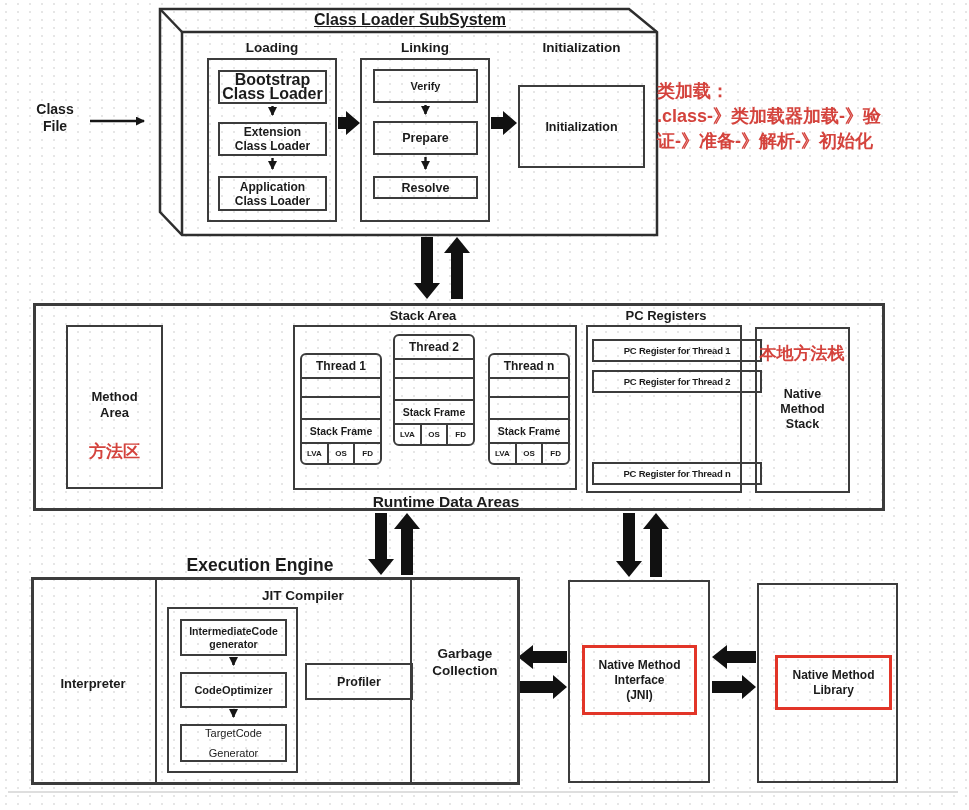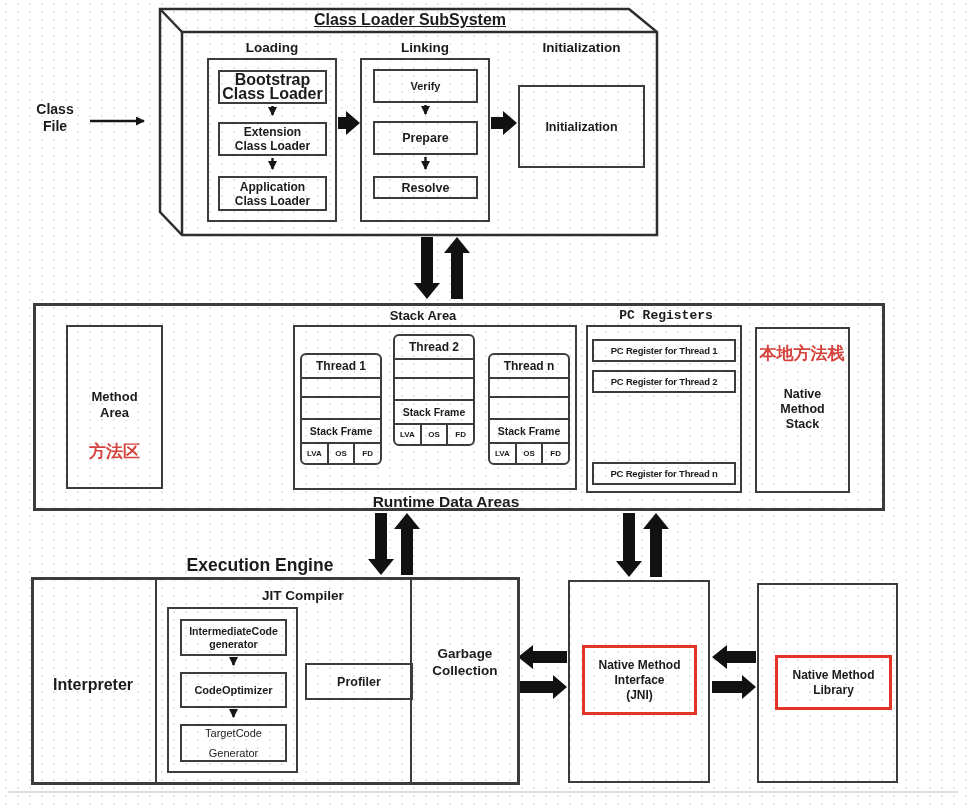--- a/index.html
+++ b/index.html
@@ -24,21 +24,21 @@
   
   .thread { position:absolute; width:82px; height:112px; border:2px solid #3c3c3c; border-radius:6px; background:transparent; }
   .t-head { height:24px; border-bottom:2px solid #3c3c3c; display:flex; align-items:center; justify-content:center; font-weight:bold; font-size:12px; }
   .t-r1 { height:19px; border-bottom:2px solid #3c3c3c; }
   .t-r2 { height:22px; border-bottom:2px solid #3c3c3c; }
   .t-frame { height:24px; border-bottom:2px solid #3c3c3c; display:flex; align-items:center; justify-content:center; font-weight:bold; font-size:10.5px; }
   .t-cells { display:flex; height:19px; font-size:8px; font-weight:bold; }
   .t-cells span { display:flex; align-items:center; justify-content:center; flex:1; }
   .t-cells span + span { border-left:2px solid #3c3c3c; }
 
-  .pc-item { position:absolute; left:592px; width:144px; height:23px; border:2px solid #3c3c3c;
+  .pc-item { position:absolute; left:592px; width:170px; height:23px; border:2px solid #3c3c3c;
              display:flex; align-items:center; justify-content:center;
              font-size:9.5px; font-weight:bold; letter-spacing:-0.2px; white-space:nowrap; }
   .redbox { position:absolute; border:3px solid #e23528; display:flex; flex-direction:column; align-items:center; justify-content:center; text-align:center; font-weight:bold; font-size:12px; line-height:15px; }
 </style>
 </head>
 <body>
 
 <div class="stage">
 
   <svg class="overlay" width="969" height="810" viewBox="0 0 969 810">
@@ -112,20 +112,25 @@
     <span>Class Loader</span>
   </div>
 
   <div class="box" style="left:360px; top:58px; width:130px; height:164px;"></div>
   <div class="box ctr" style="left:373px; top:69px; width:105px; height:34px; font-size:11px; font-weight:bold;">Verify</div>
   <div class="box ctr" style="left:373px; top:121px; width:105px; height:34px; font-size:12.5px; font-weight:bold;">Prepare</div>
   <div class="box ctr" style="left:373px; top:176px; width:105px; height:23px; font-size:12.5px; font-weight:bold;">Resolve</div>
 
   <div class="box ctr" style="left:518px; top:85px; width:127px; height:83px; font-size:12.5px; font-weight:bold;">Initialization</div>
 
+  <div class="abs red" style="left:657px; top:79px; width:312px; font-size:18px; line-height:25px;">
+    <span style="display:block">类加载：</span>
+    <span style="display:block">.class-》类加载器加载-》验</span>
+    <span style="display:block">证-》准备-》解析-》初始化</span>
+  </div>
 
   <div class="box thick" style="left:33px; top:303px; width:852px; height:208px;"></div>
   <div class="lbl" style="left:346px; top:493px; width:200px; font-size:15.5px;">Runtime Data Areas</div>
 
   <div class="box" style="left:66px; top:325px; width:97px; height:164px;">
     <div class="abs" style="left:0; top:62px; width:100%; text-align:center; font-weight:bold; font-size:13px; line-height:16px;">
       <span style="display:block">Method</span>
       <span style="display:block">Area</span>
     </div>
     <div class="abs red" style="left:0; top:113px; width:100%; text-align:center; font-size:17px;">方法区</div>
@@ -162,41 +167,41 @@
     <div class="t-r1"></div>
     <div class="t-r2"></div>
     <div class="t-frame">Stack Frame</div>
     <div class="t-cells">
       <span>LVA</span>
       <span>OS</span>
       <span>FD</span>
     </div>
   </div>
 
-  <div class="lbl" style="left:606px; top:308px; width:120px; font-size:13px;font-family:Liberation Mono, monospace;">PC Registers</div>
+  <div class="lbl" style="left:606px; top:308px; width:120px; font-size:13px;">PC Registers</div>
   <div class="box" style="left:586px; top:325px; width:156px; height:168px;"></div>
   <div class="pc-item" style="top:339px;">PC Register for Thread 1</div>
   <div class="pc-item" style="top:370px;">PC Register for Thread 2</div>
   <div class="pc-item" style="top:462px;">PC Register for Thread n</div>
 
   <div class="box" style="left:755px; top:327px; width:95px; height:166px;">
     <div class="abs" style="left:0; top:58px; width:100%; text-align:center; font-weight:bold; font-size:12.5px; line-height:15px;">
       <span style="display:block">Native</span>
       <span style="display:block">Method</span>
       <span style="display:block">Stack</span>
     </div>
   </div>
   <div class="abs red" style="left:748px; top:342px; width:108px; text-align:center; font-size:17px; white-space:nowrap;">本地方法栈</div>
 
   <div class="lbl" style="left:160px; top:555px; width:200px; font-size:17.5px;">Execution Engine</div>
   <div class="box thick" style="left:31px; top:577px; width:489px; height:208px;"></div>
   <div class="vline" style="left:155px; top:579px; height:204px;"></div>
   <div class="vline" style="left:410px; top:579px; height:204px;"></div>
 
-  <div class="lbl" style="left:36px; top:676px; width:114px; font-size:16px;text-align:center;">Interpreter</div>
+  <div class="lbl" style="left:36px; top:676px; width:114px; font-size:13px;text-align:center;">Interpreter</div>
 
   <div class="lbl" style="left:233px; top:588px; width:140px; font-size:13.5px;">JIT Compiler</div>
   <div class="box" style="left:167px; top:607px; width:131px; height:166px;"></div>
   <div class="box ctr" style="left:180px; top:619px; width:107px; height:37px; font-size:10.5px; line-height:13px; font-weight:bold;">
     <span>IntermediateCode</span>
     <span>generator</span>
   </div>
   <div class="box ctr" style="left:180px; top:672px; width:107px; height:36px; font-size:11px; font-weight:bold;">CodeOptimizer</div>
   <div class="box ctr" style="left:180px; top:724px; width:107px; height:38px; font-size:11px; line-height:14px; font-weight:normal;justify-content:space-between;">
     <span>TargetCode</span>

